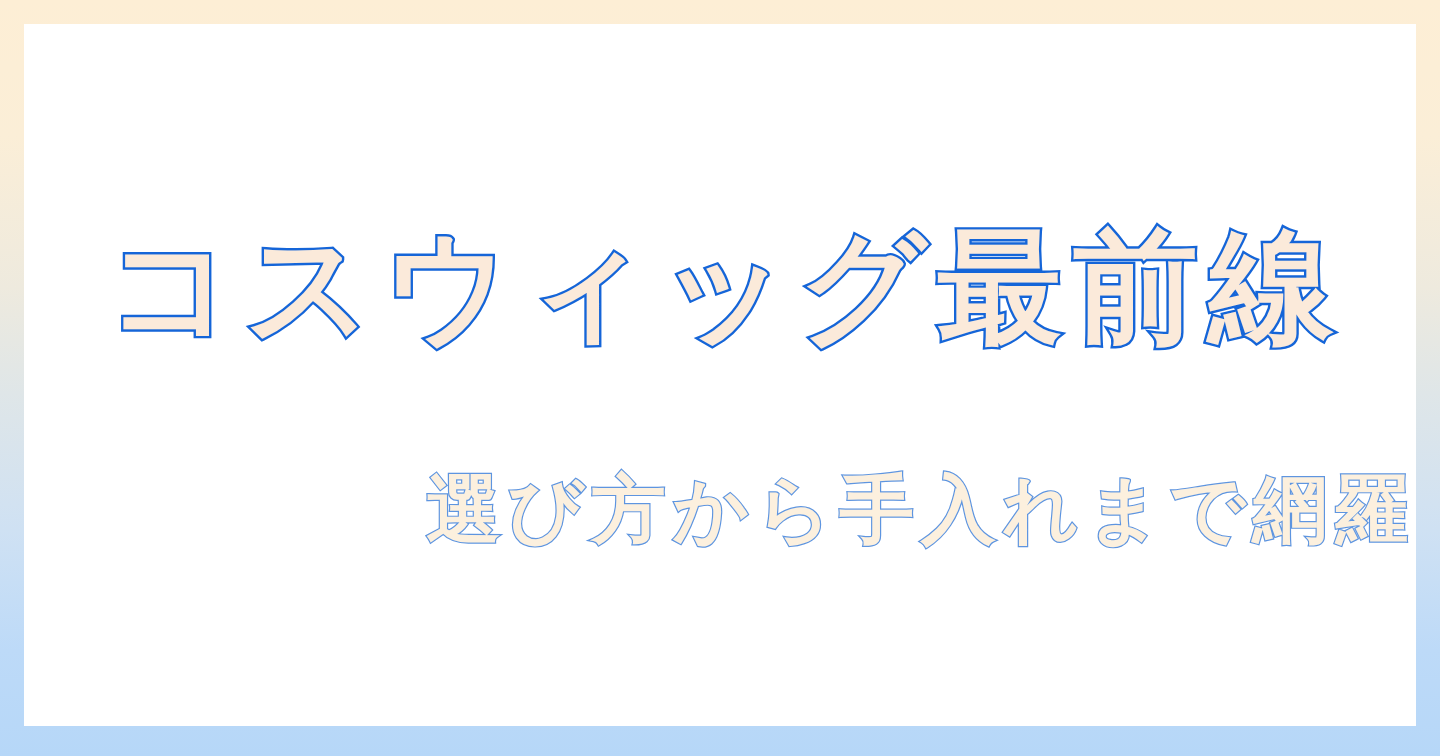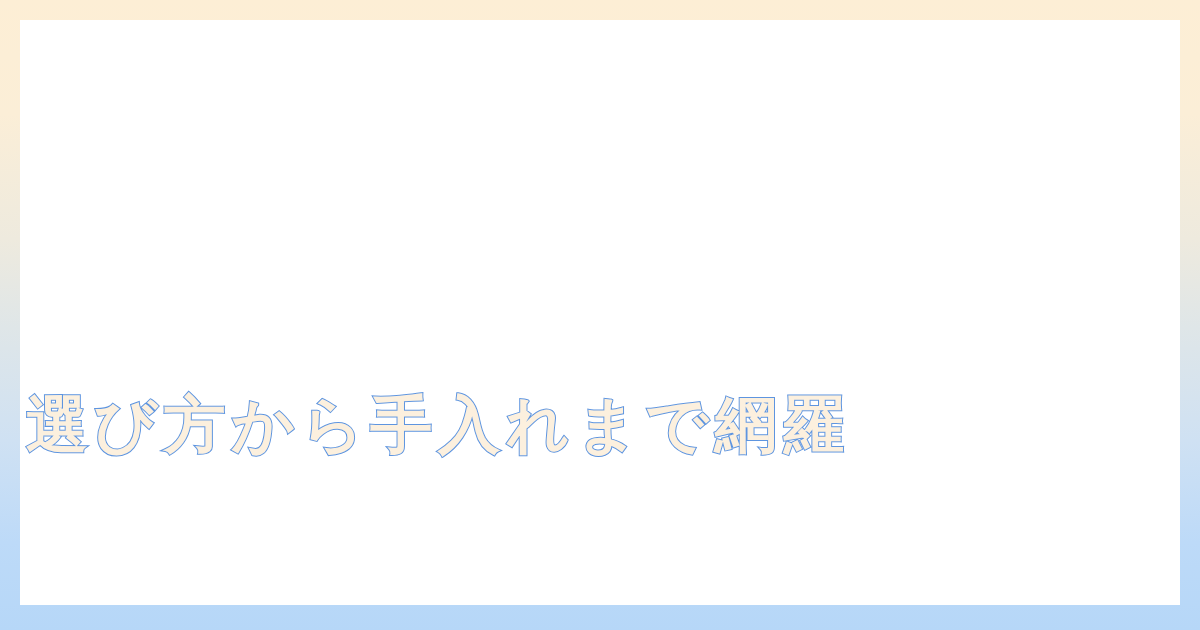--- a/index.html
+++ b/index.html
@@ -65,21 +65,21 @@
     paint-order: stroke fill;
     white-space: nowrap;
   }
 
   
   #subtitle-block {
     position: absolute;
     top: 368px;
     left: 0;
     right: 0;
-    text-align: left;
+    text-align: right;
   }
 
   #sub-title {
     display: inline-block;
     font-family: "DejaVu Sans", "Liberation Sans", sans-serif;
     font-weight: 700;
     font-size: 62px;
     line-height: 1.2;
     letter-spacing: 6px;
     text-indent: 6px;
@@ -88,19 +88,22 @@
     paint-order: stroke fill;
     white-space: nowrap;
   }
 </style>
 </head>
 <body>
 
 <div id="eyecatch-card">
   <div id="card-inner">
 
+    <div id="title-block">
+      <h1 id="main-title">コスウィッグ最前線</h1>
+    </div>
 
     <div id="subtitle-block">
       <h2 id="sub-title">選び方から手入れまで網羅</h2>
     </div>
 
   </div>
 </div>
 
 </body></html>

